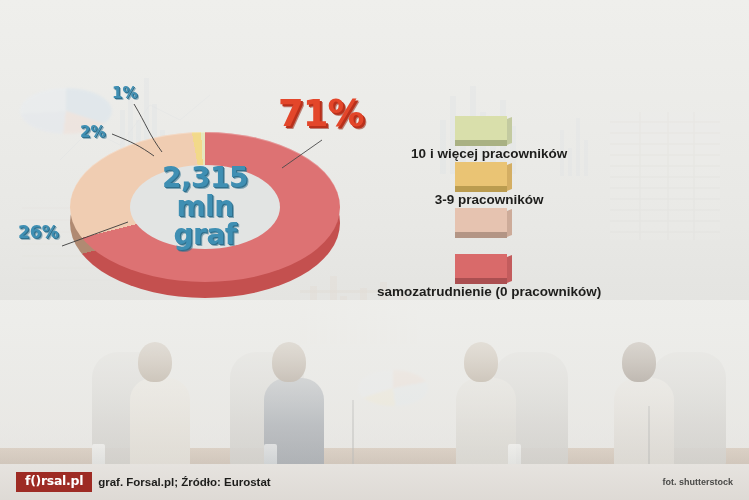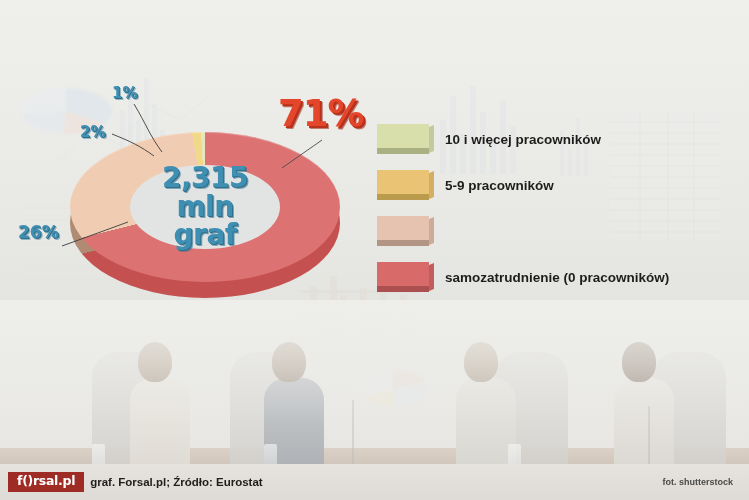--- a/index.html
+++ b/index.html
@@ -116,40 +116,40 @@
     position:absolute;left:278px;top:92px;z-index:22;
     font-family:"DejaVu Sans", sans-serif;font-weight:bold;font-size:37px;
     color:#e3462a;letter-spacing:-1px;
     text-shadow:2px 2px 0 #b9301b, 3px 3px 0 rgba(150,40,22,.55);
   }
   .leader{position:absolute;z-index:21;stroke:#3b3b3b;stroke-width:.9;fill:none;}
   .leader-71{position:absolute;z-index:21;stroke:#4a4a4a;stroke-width:.9;fill:none;}
 
   
   .legend{position:absolute;left:377px;top:116px;z-index:20;}
-  .legend-row{display:flex;align-items:center;height:46px;}
+  .legend-row{display:flex;align-items:center;height:46px;flex-direction:column;}
   .swatch{
     position:relative;width:52px;height:30px;margin-right:16px;flex:0 0 auto;
   }
   .swatch .face{position:absolute;left:0;top:0;width:52px;height:24px;}
   .swatch .edge{position:absolute;left:0;top:24px;width:52px;height:6px;}
   .swatch .side{position:absolute;left:52px;top:2px;width:5px;height:26px;
     transform:skewY(-22deg);}
   .legend-label{
     font-size:13.5px;font-weight:bold;color:#1d1d1b;white-space:nowrap;
   }
 
   
   .footer{
     position:absolute;left:0;bottom:0;width:749px;height:36px;z-index:30;
     background:linear-gradient(180deg,#e6e3df,#dedad5);
     display:flex;align-items:center;
   }
   .logo{
-    margin-left:8px;background:#9e2b24;color:#fff;
+    margin-left:16px;background:#9e2b24;color:#fff;
     font-family:"DejaVu Sans", sans-serif;font-weight:bold;font-size:12.5px;
     padding:3px 9px 4px 9px;letter-spacing:-.3px;line-height:1;
   }
   .credit{margin-left:6px;font-size:11.5px;font-weight:bold;color:#1d1d1b;}
   .photo-credit{margin-left:auto;margin-right:16px;font-size:9px;font-weight:bold;color:#4a4a48;}
 </style>
 </head>
 <body>
 
 <div id="stage">
@@ -310,21 +310,21 @@
         <div class="side" style="background:#c3caa0;"></div>
       </div>
       <div class="legend-label">10 i więcej pracowników</div>
     </div>
     <div class="legend-row">
       <div class="swatch">
         <div class="face" style="background:#eac474;"></div>
         <div class="edge" style="background:#bb9c4f;"></div>
         <div class="side" style="background:#d4ae63;"></div>
       </div>
-      <div class="legend-label">5-9 pracowników</div>
+      <div class="legend-label">3-9 pracowników</div>
     </div>
     <div class="legend-row">
       <div class="swatch">
         <div class="face" style="background:#e6c3b0;"></div>
         <div class="edge" style="background:#b39585;"></div>
         <div class="side" style="background:#cdab99;"></div>
       </div>
     </div>
     <div class="legend-row">
       <div class="swatch">

